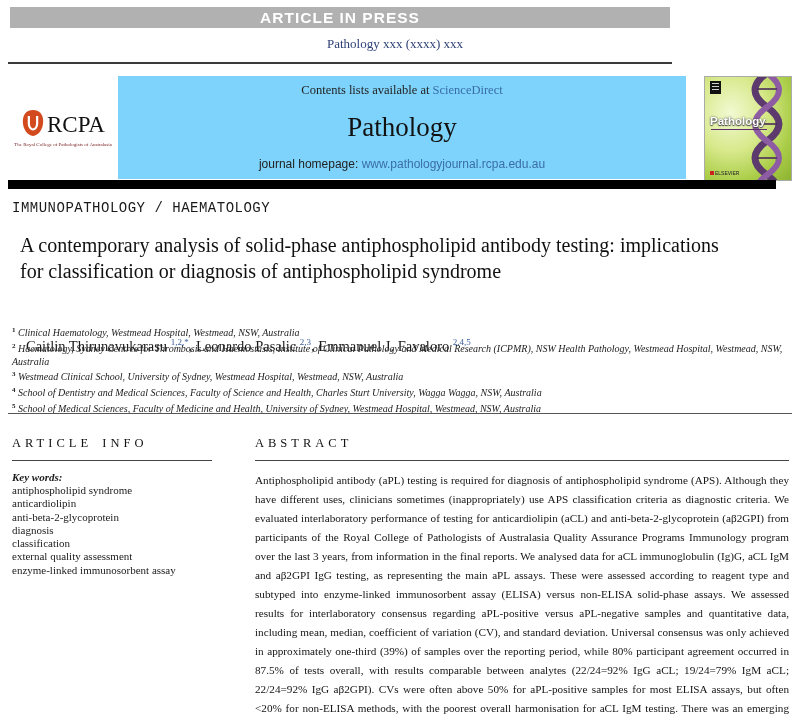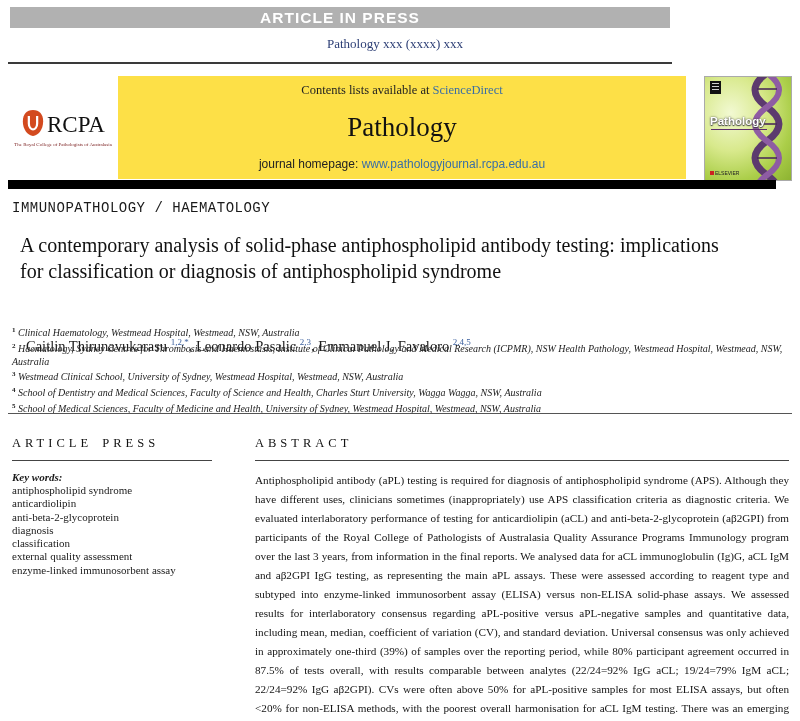--- a/index.html
+++ b/index.html
@@ -16,21 +16,21 @@
             font-size:13px;color:#2c3e75;text-decoration:none;}
 
   .rule-top{position:absolute;top:62px;left:8px;width:664px;height:1.5px;background:#3a3a3a;}
 
   
   .header-row{position:absolute;top:76px;left:8px;width:784px;height:103px;display:flex;align-items:stretch;}
   .logo-area{width:110px;display:flex;flex-direction:column;justify-content:center;align-items:center;background:#fff;}
   .logo-line{display:flex;align-items:center;}
   .logo-text{font-size:23px;letter-spacing:0;color:#111;margin-left:2px;}
   .logo-tagline{font-size:5px;color:#7a1f1f;margin-top:1px;white-space:nowrap;}
-  .journal-box{flex:1;background:#fde047;display:flex;flex-direction:column;justify-content:space-between;
+  .journal-box{flex:1;background:#7dd3fc;display:flex;flex-direction:column;justify-content:space-between;
                text-align:center;padding:7px 0 8px 0;}
   .contents-line{font-size:12.5px;color:#222;}
   .contents-line a{color:#3a6ea5;text-decoration:none;}
   .journal-name{font-size:27px;color:#111;}
   .homepage-line{font-family:"Liberation Sans",sans-serif;font-size:12px;color:#222;}
   .homepage-line a{color:#3a6ea5;text-decoration:none;}
 
   
   .cover{position:relative;width:86px;height:103px;margin-left:18px;border:1px solid #aaa;
          background:radial-gradient(ellipse at 30% 35%, #f2f9d2 0%, #d8e98c 40%, #abce49 72%, #8db331 100%);
@@ -147,21 +147,21 @@
       <div><sup class="affil-sup">1</sup> Clinical Haematology, Westmead Hospital, Westmead, NSW, Australia</div>
       <div><sup class="affil-sup">2</sup> Haematology, Sydney Centres for Thrombosis and Haemostasis, Institute of Clinical Pathology and Medical Research (ICPMR), NSW Health Pathology, Westmead Hospital, Westmead, NSW, Australia</div>
       <div><sup class="affil-sup">3</sup> Westmead Clinical School, University of Sydney, Westmead Hospital, Westmead, NSW, Australia</div>
       <div><sup class="affil-sup">4</sup> School of Dentistry and Medical Sciences, Faculty of Science and Health, Charles Sturt University, Wagga Wagga, NSW, Australia</div>
       <div><sup class="affil-sup">5</sup> School of Medical Sciences, Faculty of Medicine and Health, University of Sydney, Westmead Hospital, Westmead, NSW, Australia</div>
     </div>
 
   <div class="rule-mid"></div>
 
   <div class="info-col">
-    <div class="col-heading">ARTICLE PRESS</div>
+    <div class="col-heading">ARTICLE INFO</div>
     <div class="col-rule"></div>
     <div class="keywords-label">Key words:</div>
     <div id="keyword-list">
         <div class="keyword">antiphospholipid syndrome</div>
         <div class="keyword">anticardiolipin</div>
         <div class="keyword">anti-beta-2-glycoprotein</div>
         <div class="keyword">diagnosis</div>
         <div class="keyword">classification</div>
         <div class="keyword">external quality assessment</div>
         <div class="keyword">enzyme-linked immunosorbent assay</div>

